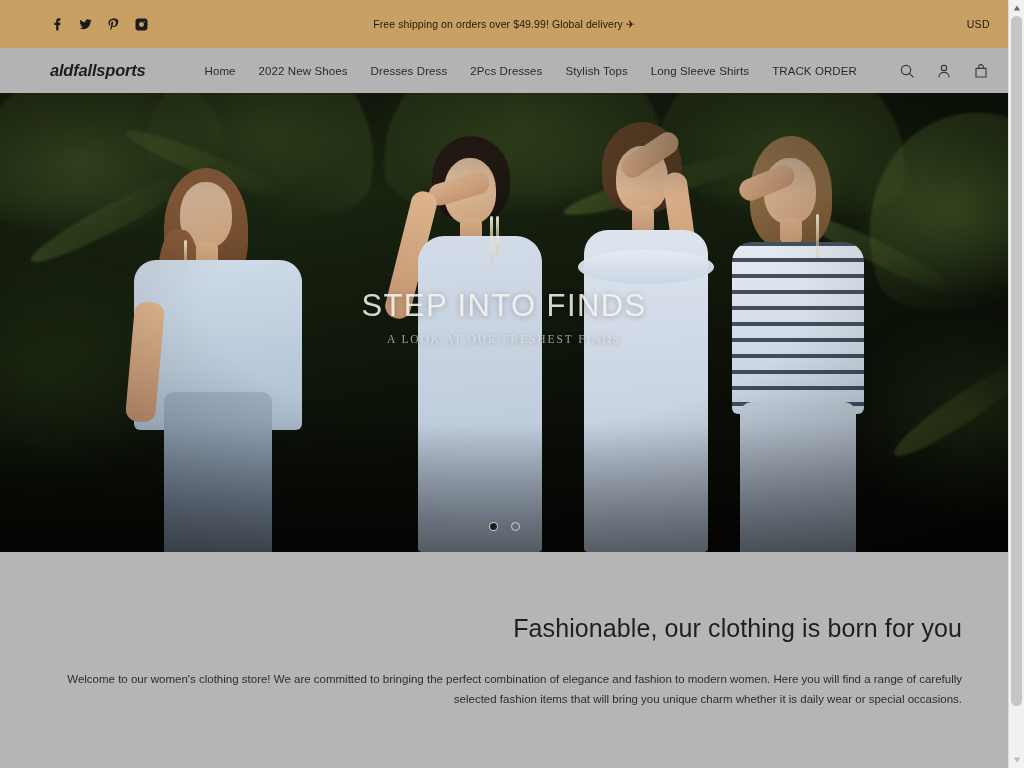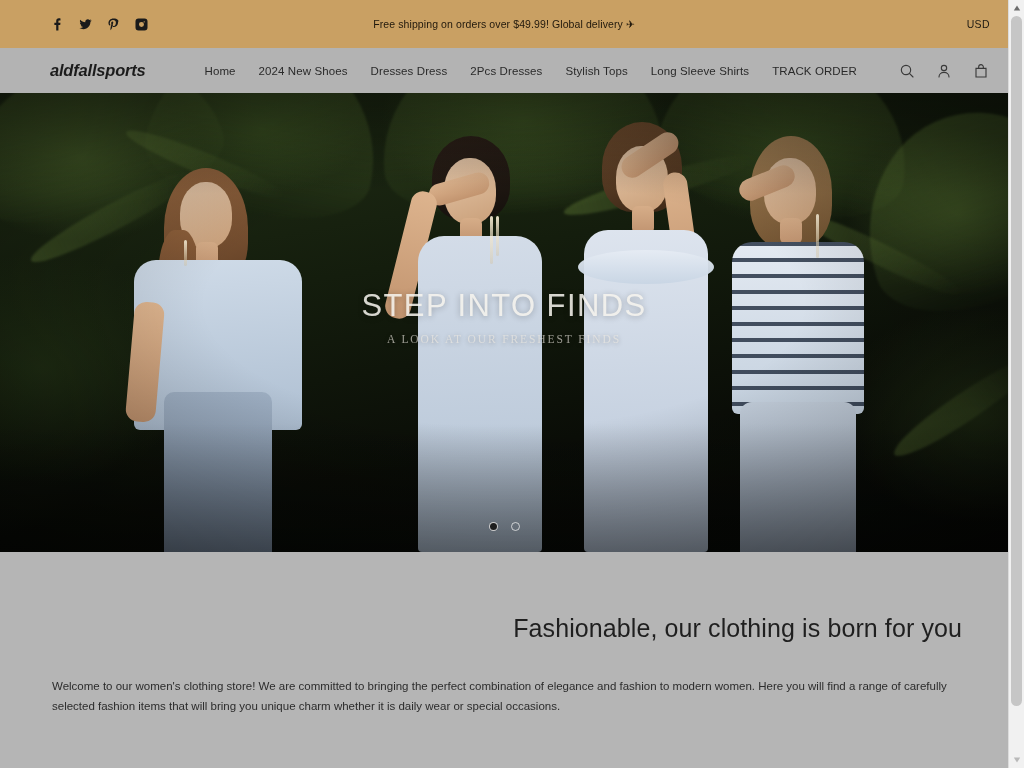--- a/index.html
+++ b/index.html
@@ -257,21 +257,22 @@
   }
   .promo-title {
     text-align: right;
     font-size: 25px;
     font-weight: 400;
     color: #1f1f1f;
     padding-top: 62px;
     letter-spacing: .1px;
   }
   .promo-text {
-    margin-top: 33px;
+    margin-top: 26px;
+    text-align: right;
     font-size: 11.5px;
     line-height: 1.78;
     color: #2c2c2c;
     margin-left: 6px;
   }
   .promo-actions {
     display: flex;
     justify-content: flex-end;
     margin-top: 23px;
   }
@@ -352,21 +353,21 @@
       <div class="announce-text">Free shipping on orders over $49.99! Global delivery ✈</div>
       <div class="currency-wrap">
         <button class="currency-btn">USD</button>
       </div>
     </div>
 
     <div class="site-header">
       <div class="logo">aldfallsports</div>
       <nav class="main-nav">
         <a class="nav-link">Home</a>
-        <a class="nav-link">2024 New Shoes</a>
+        <a class="nav-link">2022 New Shoes</a>
         <a class="nav-link">Dresses Dress</a>
         <a class="nav-link">2Pcs Dresses</a>
         <a class="nav-link">Stylish Tops</a>
         <a class="nav-link">Long Sleeve Shirts</a>
         <a class="nav-link">TRACK ORDER</a>
       </nav>
       <div class="header-icons">
         <span class="hicon">
           <svg width="16" height="16" viewBox="0 0 24 24" fill="none" stroke="currentColor" stroke-width="1.7" stroke-linecap="round">
               <circle cx="10.5" cy="10.5" r="7"></circle>

